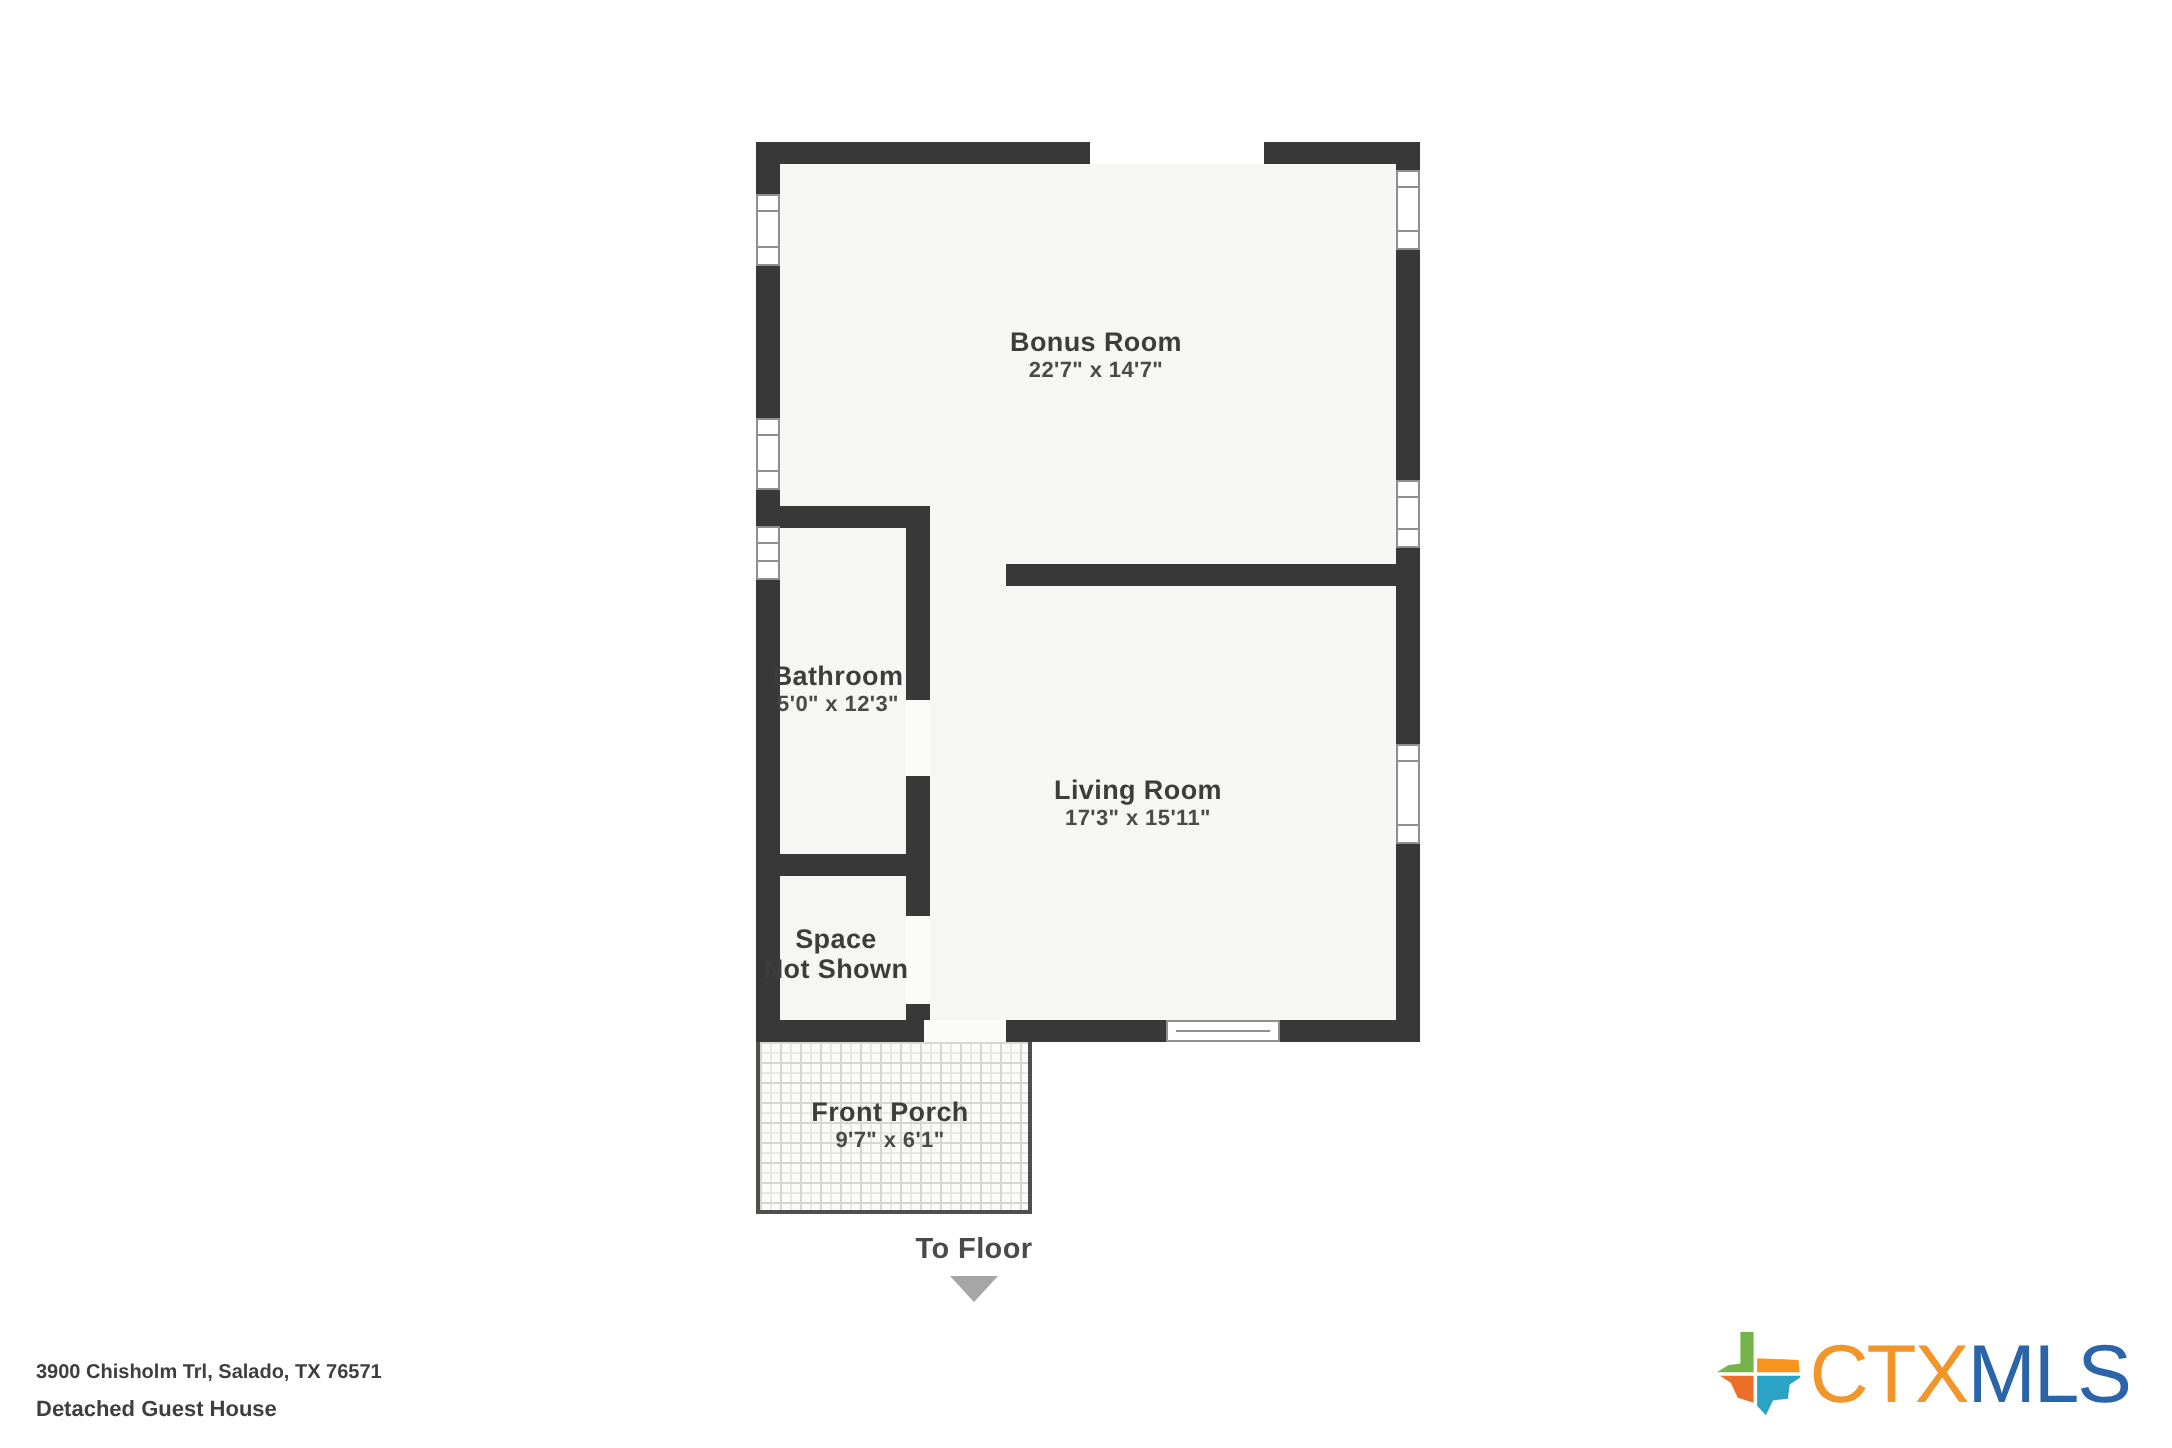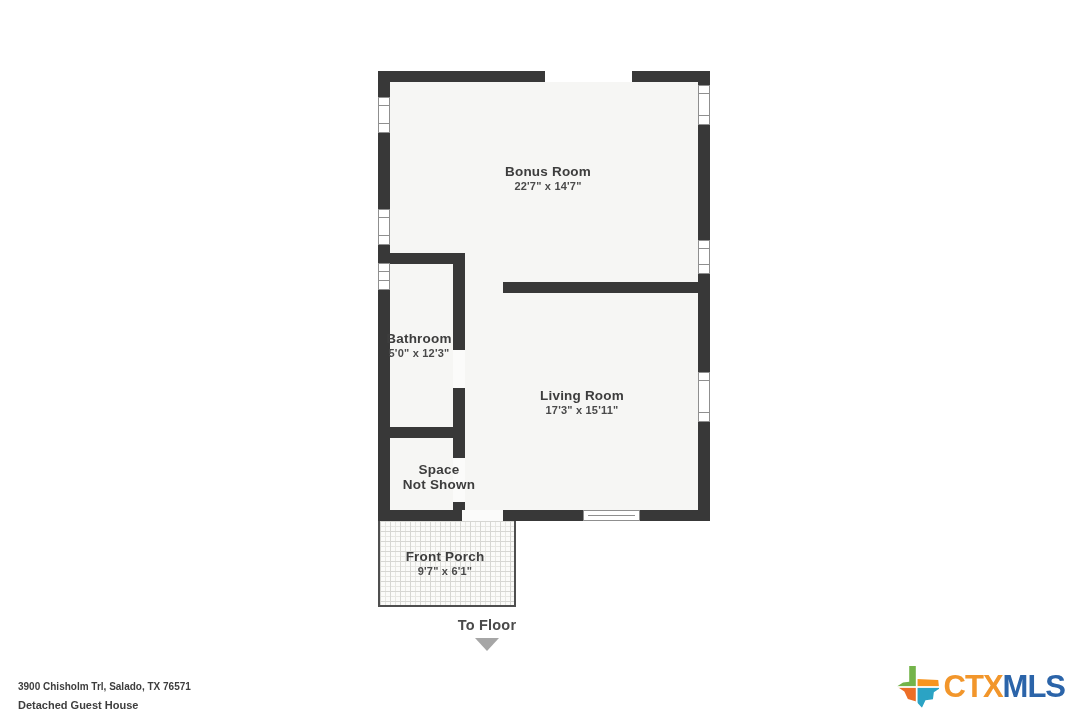--- a/index.html
+++ b/index.html
@@ -44,21 +44,21 @@
   .arrow-down{
     position:absolute;width:0;height:0;
     border-left:12px solid transparent;border-right:12px solid transparent;
     border-top:13px solid #a6a6a6;
   }
   
   .addr{position:absolute;left:18px;top:681px;font-size:10px;font-weight:700;color:#3e3e3e;}
   .addr2{position:absolute;left:18px;top:699px;font-size:11px;font-weight:700;color:#3e3e3e;}
   .disclaimer{position:absolute;left:0;right:0;top:703px;text-align:center;font-size:8px;font-weight:700;color:#4d4d4d;letter-spacing:.1px;}
   .logo{position:absolute;right:21px;top:664px;display:flex;align-items:center;}
-  .logo-text{font-size:31px;font-weight:700;letter-spacing:-1px;line-height:46px;}
+  .logo-text{font-size:41px;font-weight:400;letter-spacing:-1px;line-height:46px;}
   .logo-ctx{color:#F2962B;}
   .logo-mls{color:#2B64A9;}
 </style>
 </head>
 <body>
 
 <div class="abs" style="left:0;top:0;width:1086px;height:724px;">
 
   <div class="interior" style="left:384px;top:77px;width:320px;height:438px;"></div>
 
@@ -91,26 +91,26 @@
   <div class="label" style="left:548px;top:178px;">
     <div class="rname">Bonus Room</div>
     <div class="rdims">22'7" x 14'7"</div>
   </div>
 
   <div class="label" style="left:419px;top:345px;">
     <div class="rname">Bathroom</div>
     <div class="rdims">5'0" x 12'3"</div>
   </div>
 
-  <div class="label" style="left:582px;top:402px;">
+  <div class="label" style="left:569px;top:402px;">
     <div class="rname">Living Room</div>
     <div class="rdims">17'3" x 15'11"</div>
   </div>
 
-  <div class="label" style="left:418px;top:477px;margin-left:21px;">
+  <div class="label" style="left:418px;top:477px;">
     <div class="rname">Space</div>
     <div class="rname">Not Shown</div>
   </div>
 
   <div class="label" style="left:445px;top:563px;">
     <div class="rname">Front Porch</div>
     <div class="rdims">9'7" x 6'1"</div>
   </div>
 
   <div class="tohome" style="left:487px;top:617px;">To Floor</div>

